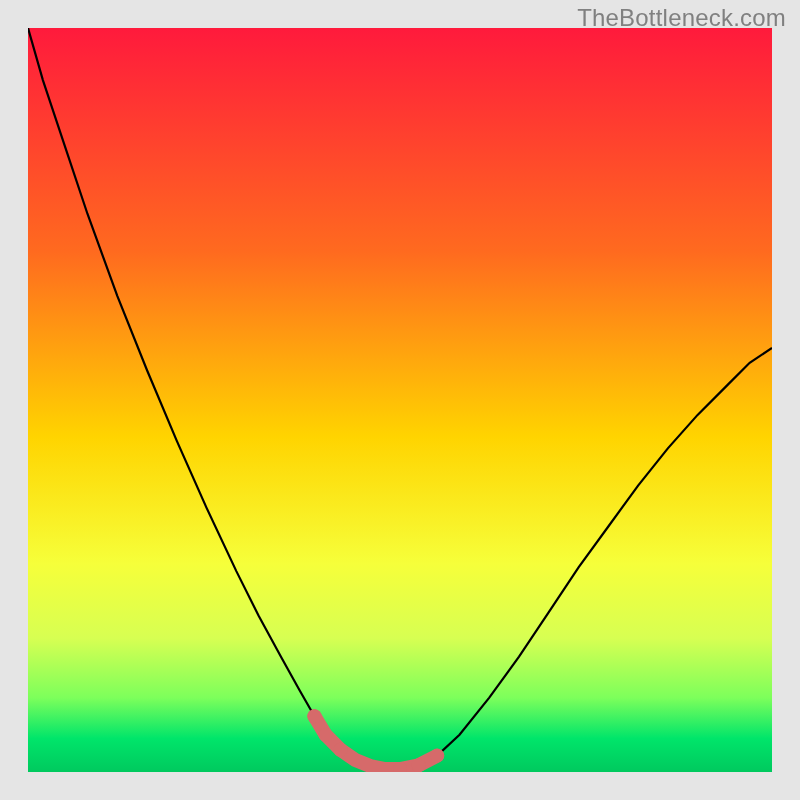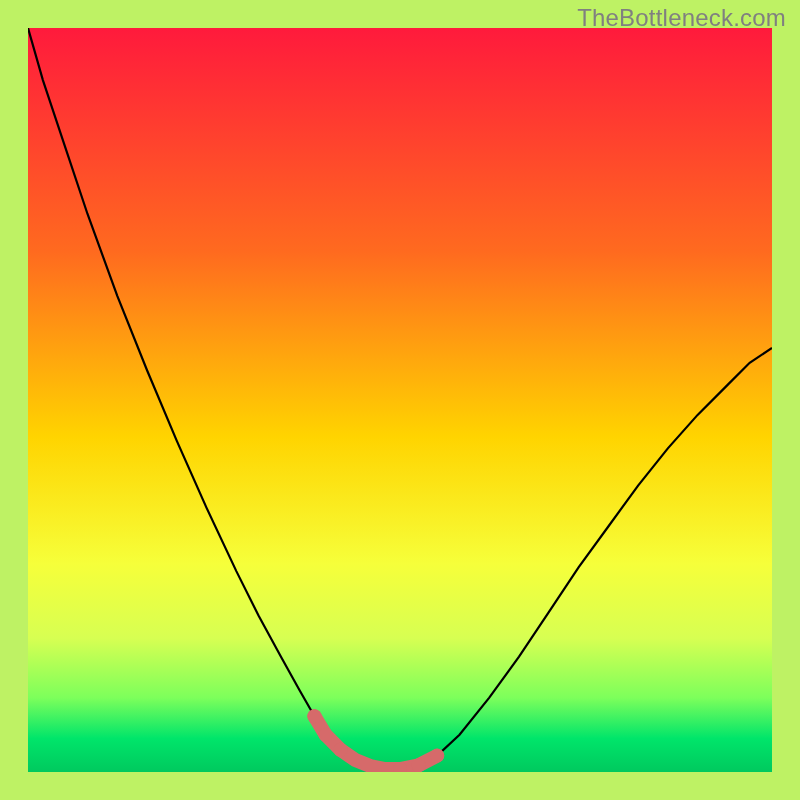--- a/index.html
+++ b/index.html
@@ -7,21 +7,21 @@
     padding: 0;
     width: 800px;
     height: 800px;
     background: #000;
     overflow: hidden;
     font-family: Arial, Helvetica, sans-serif;
   }
   .frame {
     position: absolute;
     inset: 0;
-    background: #bef264;
+    background: #e5e5e5;
   }
   .plot {
     position: absolute;
     left: 28px;
     top: 28px;
     width: 744px;
     height: 744px;
   }
   .watermark {
     position: absolute;

